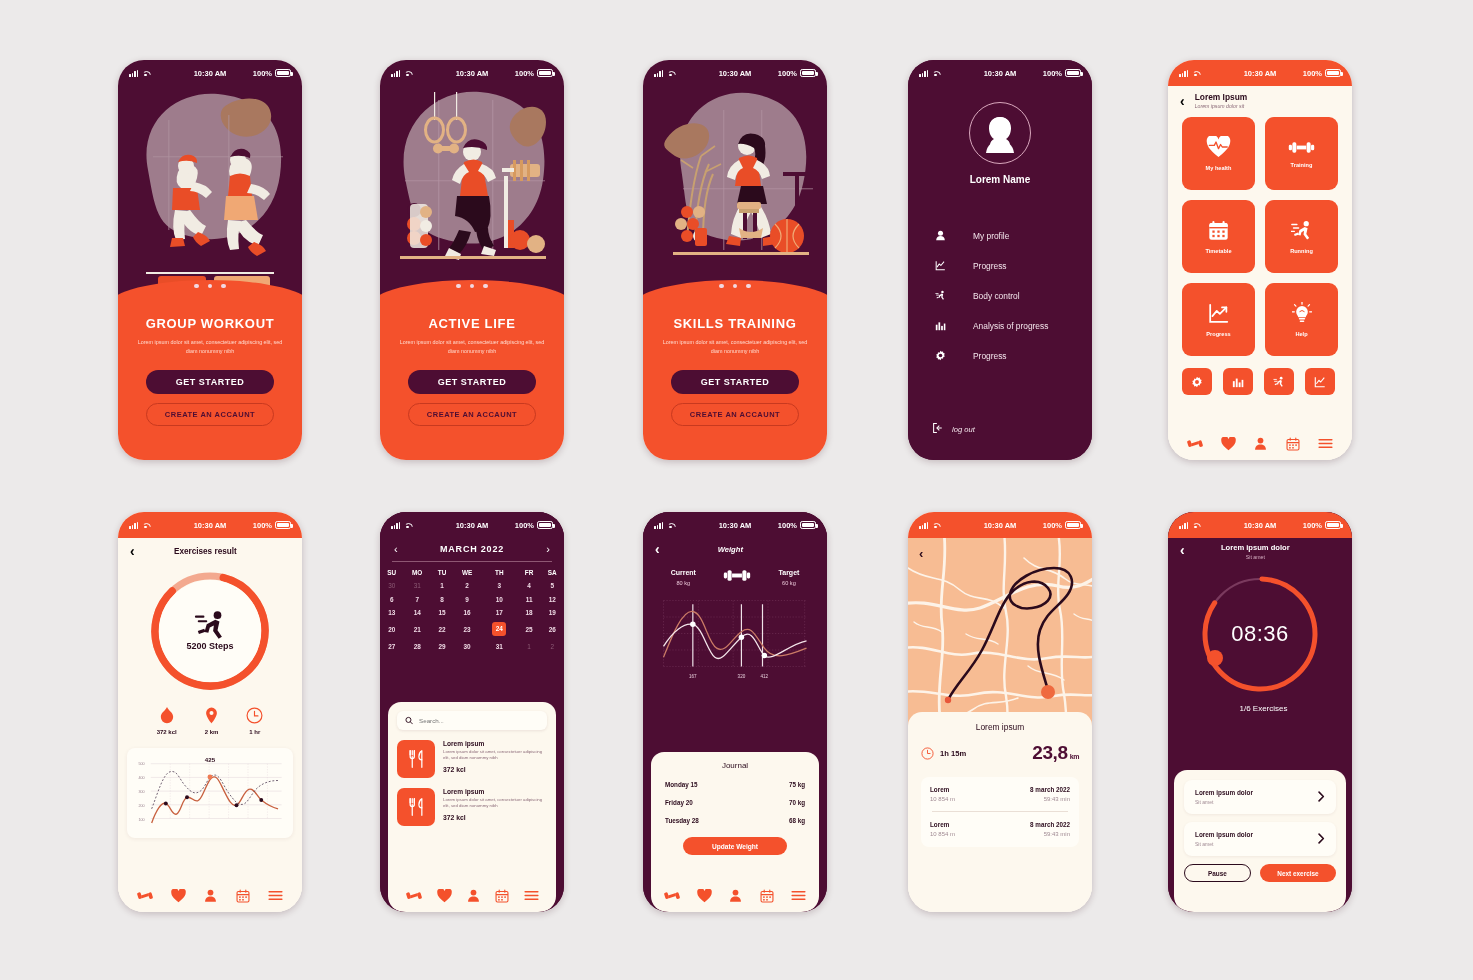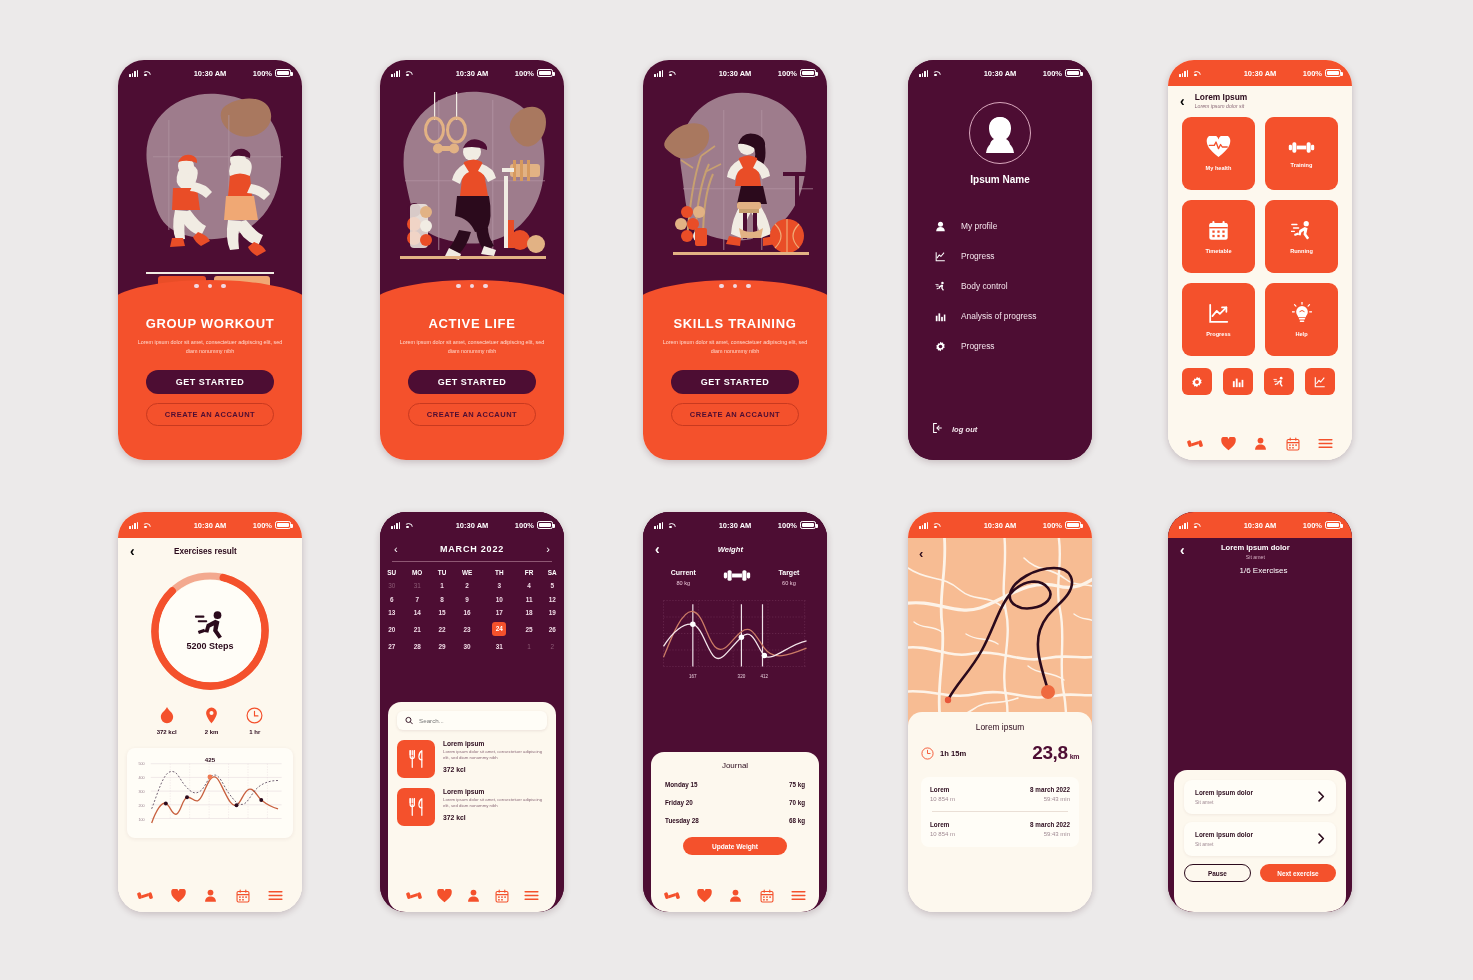--- a/index.html
+++ b/index.html
@@ -76,25 +76,25 @@
   }
 
   
   .menu-screen { background: #4d0d33; height: 100%; }
   .avatar-ring {
     width: 62px; height: 62px; border-radius: 50%; border: 1.6px solid #d9a8bd;
     margin: 16px auto 0; display: flex; align-items: center; justify-content: center; overflow: hidden;
   }
   .menu-name { text-align: center; color: #fff; font-size: 10px; font-weight: bold; margin-top: 10px; }
   .menu-list { margin: 26px 0 0 26px; }
-  .menu-item { display: flex; align-items: center; gap: 14px; height: 30px; cursor: pointer; }
+  .menu-item { display: flex; align-items: flex-end; gap: 26px; height: 30px; cursor: pointer; }
   .menu-item .mi-icon { width: 13px; display: flex; justify-content: center; color: #fff; }
   .menu-item .mi-label { color: #f3e4eb; font-size: 8.4px; }
   .logout { position: absolute; bottom: 22px; left: 24px; display: flex; align-items: center; gap: 7px; cursor: pointer; }
-  .logout .lo-label { color: #f3e4eb; font-size: 7.6px; font-style: italic; font-weight: bold; }
+  .logout .lo-label { color: #f3e4eb; font-size: 7.6px; font-style: italic; }
 
   
   .light-screen { background: #fdf8ee; height: 100%; position: relative; }
   .topbar { display: flex; align-items: center; gap: 10px; padding: 6px 12px 8px; }
   .back-chevron { font-size: 14px; font-weight: bold; line-height: 1; cursor: pointer; }
   .tb-title { font-size: 8.4px; font-weight: bold; color: #2b0a1c; }
   .tb-sub { font-size: 5.2px; font-style: italic; color: #8b6a78; margin-top: 1px; }
   .tile-grid { display: grid; grid-template-columns: 1fr 1fr; gap: 10px; padding: 0 14px; }
   .tile {
     background: #f4512c; border-radius: 9px; height: 73px;
@@ -459,21 +459,21 @@
             </span>
         </span>
       </div>
       <div class="avatar-ring">
         <svg viewBox="0 0 44 44" width="44" height="44">
           <path d="M22 6 c-7 0-11 5-11 11 0 5 2 9 5 11 -2 1-4 3-4 6 h20 c0-3-2-5-4-6 3-2 5-6 5-11 0-6-4-11-11-11Z" fill="#fff"></path>
           <path d="M12 17 c-1-7 4-11 10-11 6 0 11 4 10 11 -1-3-4-5-7-4 -4 1-9 2-13 4Z" fill="#fff"></path>
           <path d="M22 30 c-8 0-13 4-14 12 h28 c-1-8-6-12-14-12Z" fill="#fff"></path>
         </svg>
       </div>
-      <div class="menu-name">Ipsum Name</div>
+      <div class="menu-name">Lorem Name</div>
       <div class="menu-list">
         <div class="menu-item">
           <span class="mi-icon">
             <svg viewBox="0 0 14 14" width="11" height="11">
                 <circle cx="7" cy="4" r="3.2" fill="#fff"></circle>
                 <path d="M1.5 13 c0-3.4 2.4-5.4 5.5-5.4 s5.5 2 5.5 5.4Z" fill="#fff"></path>
               </svg>
           </span>
           <span class="mi-label">My profile</span>
         </div>
@@ -1253,20 +1253,28 @@
             </span>
         </span>
       </div>
       <div style="display:flex;align-items:flex-start;padding:5px 12px 0;color:#fff;">
         <span class="back-chevron">‹</span>
         <div style="flex:1;margin-left:-14px;">
           <div class="t-title">Lorem ipsum dolor</div>
           <div class="t-sub">Sit amet</div>
         </div>
       </div>
+      <div style="position:relative;width:128px;height:128px;margin:10px auto 0;">
+        <svg viewBox="0 0 128 128" width="128" height="128">
+          <circle cx="64" cy="64" r="55" fill="none" stroke="#7a3a5e" stroke-width="2.2"></circle>
+          <circle cx="64" cy="64" r="55" fill="none" stroke="#f4512c" stroke-width="5" stroke-linecap="round" stroke-dasharray="290 346" transform="rotate(-88 64 64)"></circle>
+          <circle cx="19" cy="88" r="8" fill="#f4512c"></circle>
+        </svg>
+        <div class="t-time">08:36</div>
+      </div>
       <div class="t-ex">1/6 Exercises</div>
       <div class="t-sheet">
         <div class="t-card">
           <span>
             <div class="t-c-title">Lorem ipsum dolor</div>
             <div class="t-c-sub">Sit amet</div>
           </span>
           <span>
             <svg viewBox="0 0 10 14" width="8" height="11" fill="none" stroke="#2b0a1c" stroke-width="2" stroke-linecap="round" stroke-linejoin="round">
                 <path d="M2.5 1.5 L8 7 l-5.5 5.5"></path>

